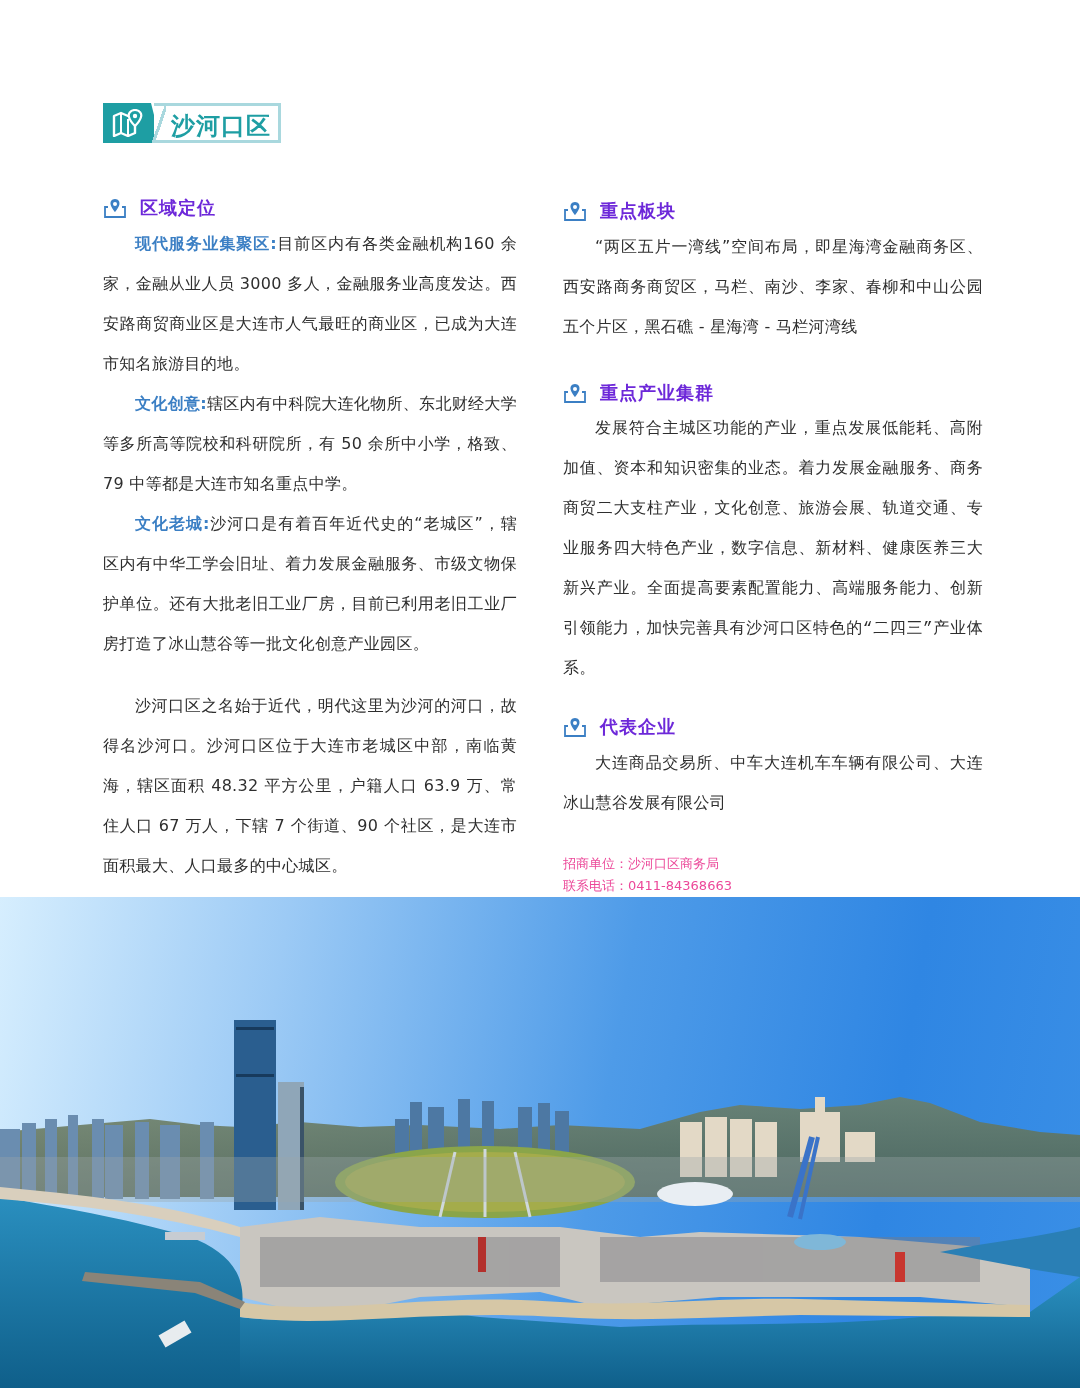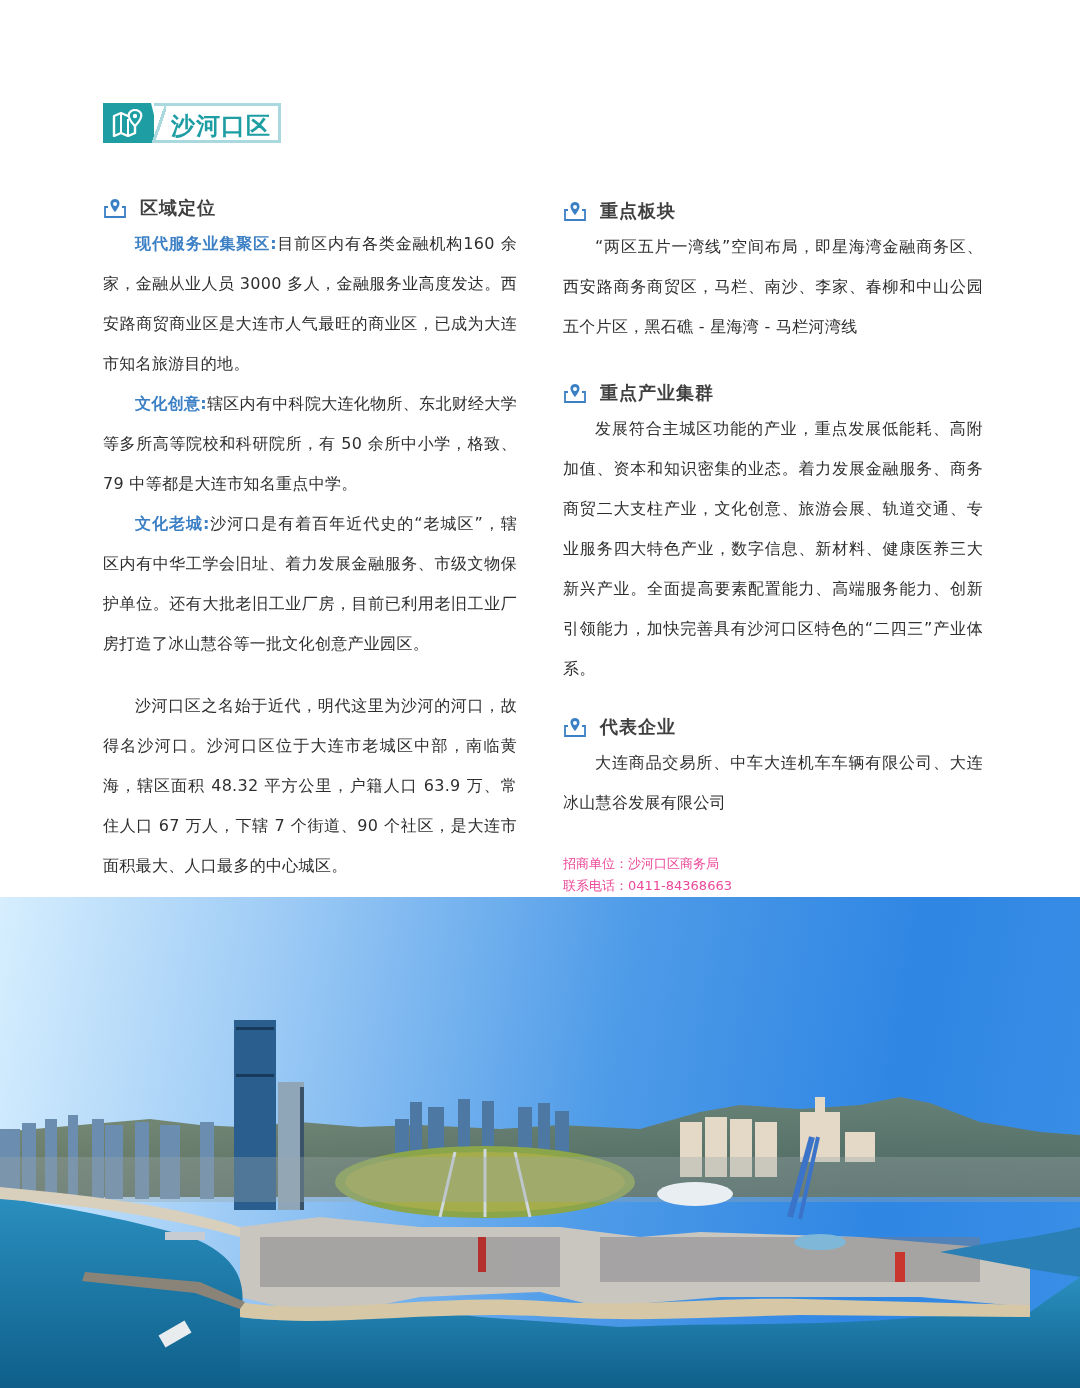--- a/index.html
+++ b/index.html
@@ -29,21 +29,21 @@
   }
 
   
   .col { position: absolute; top: 192px; width: 414px; }
   .col-left { left: 103px; }
   .col-right { left: 563px; top: 195px; width: 420px; }
 
   .section { margin-bottom: 22px; }
   .section-head { display: flex; align-items: center; height: 32px; }
   .section-head .pin { width: 24px; height: 22px; margin-right: 13px; }
-  .section-title { font-size: 18px; font-weight: bold; color: #404040; letter-spacing: 1px; }
+  .section-title { font-size: 18px; font-weight: bold; color: #6d28d9; letter-spacing: 1px; }
 
   .para {
     font-size: 16px; line-height: 40px; text-align: justify; color: #2e2e2e;
     text-indent: 2em; letter-spacing: 0.3px;
   }
   .lead { color: #3b7fc4; font-weight: bold; }
 
   .contact { margin-top: 30px; font-size: 13px; line-height: 22px; color: #ec4899; }
 
   
@@ -97,21 +97,21 @@
       <svg class="pin" viewBox="0 0 24 22">
         <path d="M5 10 L2 10 L2 20 L22 20 L22 10 L19 10" fill="none" stroke="#3b7fc4" stroke-width="1.8"></path>
         <path d="M12 2 C8.5 2 7 4.8 7.6 7.4 C8.3 10.5 12 15 12 15 C12 15 15.7 10.5 16.4 7.4 C17 4.8 15.5 2 12 2 Z" fill="#3b7fc4"></path>
         <circle cx="12" cy="7" r="2" fill="#fff"></circle>
       </svg>
       <span class="section-title">重点板块</span>
     </div>
     <p class="para"><span>“两区五片一湾线”空间布局，即星海湾金融商务区、西安路商务商贸区，马栏、南沙、李家、春柳和中山公园五个片区，黑石礁 - 星海湾 - 马栏河湾线</span></p>
   </div>
 
-  <div class="section" style="margin-top:30px;">
+  <div class="section" style="margin-top:30px;font-family:Liberation Mono, monospace;">
     <div class="section-head">
       <svg class="pin" viewBox="0 0 24 22">
         <path d="M5 10 L2 10 L2 20 L22 20 L22 10 L19 10" fill="none" stroke="#3b7fc4" stroke-width="1.8"></path>
         <path d="M12 2 C8.5 2 7 4.8 7.6 7.4 C8.3 10.5 12 15 12 15 C12 15 15.7 10.5 16.4 7.4 C17 4.8 15.5 2 12 2 Z" fill="#3b7fc4"></path>
         <circle cx="12" cy="7" r="2" fill="#fff"></circle>
       </svg>
       <span class="section-title">重点产业集群</span>
     </div>
     <p class="para"><span>发展符合主城区功能的产业，重点发展低能耗、高附加值、资本和知识密集的业态。着力发展金融服务、商务商贸二大支柱产业，文化创意、旅游会展、轨道交通、专业服务四大特色产业，数字信息、新材料、健康医养三大新兴产业。全面提高要素配置能力、高端服务能力、创新引领能力，加快完善具有沙河口区特色的“二四三”产业体系。</span></p>
   </div>

